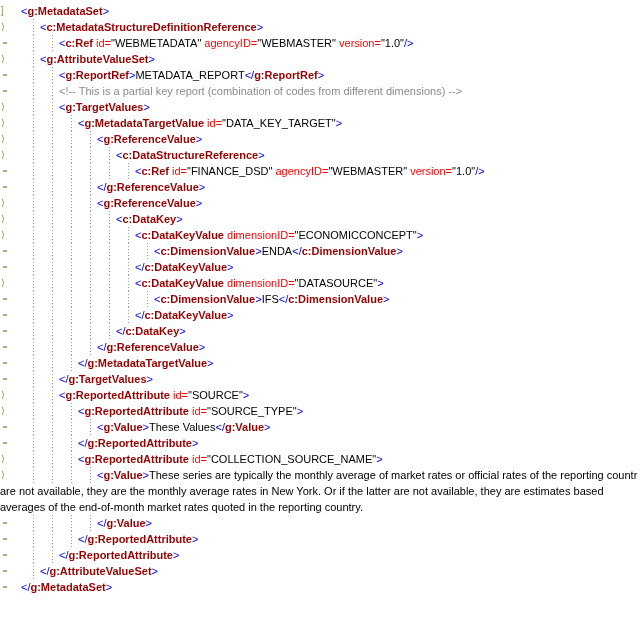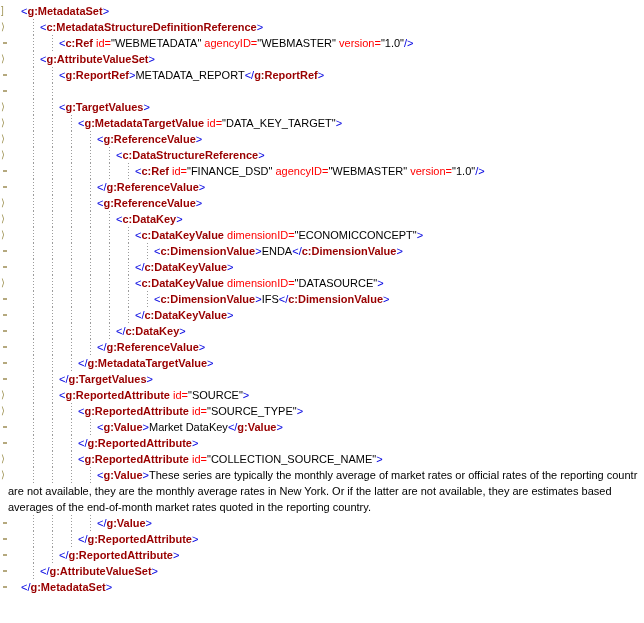--- a/index.html
+++ b/index.html
@@ -18,59 +18,59 @@
     background-image:repeating-linear-gradient(to bottom,#9c9c9c 0px,#9c9c9c 1px,transparent 1px,transparent 3px);
     background-repeat:no-repeat;background-position:12px 0;background-size:1px 100%;
   }
   .gut{
     position:absolute;left:1px;top:1px;font-size:10px;line-height:14px;
     color:#a3985c;cursor:pointer;
   }
   .tick{
     position:absolute;left:3px;top:7px;width:4px;height:2px;background:#b5a97e;
   }
-  .wrapline{padding-left:8px;}
+  .wrapline{}
   .sb{color:#0000e0;}                 
   .sn{color:#990000;font-weight:bold;}                 
   .sa{color:#ff0000;margin-top:12px;}                 
   .sv{color:#000000;}                 
   .sx{color:#000000;text-align:right;}                 
   .sc{color:#8a8a8a;}                 
 </style>
 </head>
 <body>
 
 <div id="doc">
     <div class="line"><span class="gut">]</span><span class="base"></span><span class="sb">&lt;</span><span class="sn">g:MetadataSet</span><span class="sb">&gt;</span></div>
     <div class="line"><span class="gut">⟩</span><span class="base"></span><span class="g"></span><span class="sb">&lt;</span><span class="sn">c:MetadataStructureDefinitionReference</span><span class="sb">&gt;</span></div>
     <div class="line"><span class="tick"></span><span class="base"></span><span class="g"></span><span class="g"></span><span class="sb">&lt;</span><span class="sn">c:Ref</span><span class="sa"> id=</span><span class="sv">"WEBMETADATA"</span><span class="sa"> agencyID=</span><span class="sv">"WEBMASTER"</span><span class="sa"> version=</span><span class="sv">"1.0"</span><span class="sb">/&gt;</span></div>
     <div class="line"><span class="gut">⟩</span><span class="base"></span><span class="g"></span><span class="sb">&lt;</span><span class="sn">g:AttributeValueSet</span><span class="sb">&gt;</span></div>
     <div class="line"><span class="tick"></span><span class="base"></span><span class="g"></span><span class="g"></span><span class="sb">&lt;</span><span class="sn">g:ReportRef</span><span class="sb">&gt;</span><span class="sx">METADATA_REPORT</span><span class="sb">&lt;/</span><span class="sn">g:ReportRef</span><span class="sb">&gt;</span></div>
-    <div class="line"><span class="tick"></span><span class="base"></span><span class="g"></span><span class="g"></span></div>
+    <div class="line"><span class="tick"></span><span class="base"></span><span class="g"></span><span class="g"></span><span class="sc">&lt;!-- This is a partial key report (combination of codes from different dimensions) --&gt;</span></div>
     <div class="line"><span class="gut">⟩</span><span class="base"></span><span class="g"></span><span class="g"></span><span class="sb">&lt;</span><span class="sn">g:TargetValues</span><span class="sb">&gt;</span></div>
     <div class="line"><span class="gut">⟩</span><span class="base"></span><span class="g"></span><span class="g"></span><span class="g"></span><span class="sb">&lt;</span><span class="sn">g:MetadataTargetValue</span><span class="sa"> id=</span><span class="sv">"DATA_KEY_TARGET"</span><span class="sb">&gt;</span></div>
     <div class="line"><span class="gut">⟩</span><span class="base"></span><span class="g"></span><span class="g"></span><span class="g"></span><span class="g"></span><span class="sb">&lt;</span><span class="sn">g:ReferenceValue</span><span class="sb">&gt;</span></div>
     <div class="line"><span class="gut">⟩</span><span class="base"></span><span class="g"></span><span class="g"></span><span class="g"></span><span class="g"></span><span class="g"></span><span class="sb">&lt;</span><span class="sn">c:DataStructureReference</span><span class="sb">&gt;</span></div>
     <div class="line"><span class="tick"></span><span class="base"></span><span class="g"></span><span class="g"></span><span class="g"></span><span class="g"></span><span class="g"></span><span class="g"></span><span class="sb">&lt;</span><span class="sn">c:Ref</span><span class="sa"> id=</span><span class="sv">"FINANCE_DSD"</span><span class="sa"> agencyID=</span><span class="sv">"WEBMASTER"</span><span class="sa"> version=</span><span class="sv">"1.0"</span><span class="sb">/&gt;</span></div>
     <div class="line"><span class="tick"></span><span class="base"></span><span class="g"></span><span class="g"></span><span class="g"></span><span class="g"></span><span class="sb">&lt;/</span><span class="sn">g:ReferenceValue</span><span class="sb">&gt;</span></div>
     <div class="line"><span class="gut">⟩</span><span class="base"></span><span class="g"></span><span class="g"></span><span class="g"></span><span class="g"></span><span class="sb">&lt;</span><span class="sn">g:ReferenceValue</span><span class="sb">&gt;</span></div>
     <div class="line"><span class="gut">⟩</span><span class="base"></span><span class="g"></span><span class="g"></span><span class="g"></span><span class="g"></span><span class="g"></span><span class="sb">&lt;</span><span class="sn">c:DataKey</span><span class="sb">&gt;</span></div>
     <div class="line"><span class="gut">⟩</span><span class="base"></span><span class="g"></span><span class="g"></span><span class="g"></span><span class="g"></span><span class="g"></span><span class="g"></span><span class="sb">&lt;</span><span class="sn">c:DataKeyValue</span><span class="sa"> dimensionID=</span><span class="sv">"ECONOMICCONCEPT"</span><span class="sb">&gt;</span></div>
     <div class="line"><span class="tick"></span><span class="base"></span><span class="g"></span><span class="g"></span><span class="g"></span><span class="g"></span><span class="g"></span><span class="g"></span><span class="g"></span><span class="sb">&lt;</span><span class="sn">c:DimensionValue</span><span class="sb">&gt;</span><span class="sx">ENDA</span><span class="sb">&lt;/</span><span class="sn">c:DimensionValue</span><span class="sb">&gt;</span></div>
     <div class="line"><span class="tick"></span><span class="base"></span><span class="g"></span><span class="g"></span><span class="g"></span><span class="g"></span><span class="g"></span><span class="g"></span><span class="sb">&lt;/</span><span class="sn">c:DataKeyValue</span><span class="sb">&gt;</span></div>
     <div class="line"><span class="gut">⟩</span><span class="base"></span><span class="g"></span><span class="g"></span><span class="g"></span><span class="g"></span><span class="g"></span><span class="g"></span><span class="sb">&lt;</span><span class="sn">c:DataKeyValue</span><span class="sa"> dimensionID=</span><span class="sv">"DATASOURCE"</span><span class="sb">&gt;</span></div>
     <div class="line"><span class="tick"></span><span class="base"></span><span class="g"></span><span class="g"></span><span class="g"></span><span class="g"></span><span class="g"></span><span class="g"></span><span class="g"></span><span class="sb">&lt;</span><span class="sn">c:DimensionValue</span><span class="sb">&gt;</span><span class="sx">IFS</span><span class="sb">&lt;/</span><span class="sn">c:DimensionValue</span><span class="sb">&gt;</span></div>
     <div class="line"><span class="tick"></span><span class="base"></span><span class="g"></span><span class="g"></span><span class="g"></span><span class="g"></span><span class="g"></span><span class="g"></span><span class="sb">&lt;/</span><span class="sn">c:DataKeyValue</span><span class="sb">&gt;</span></div>
     <div class="line"><span class="tick"></span><span class="base"></span><span class="g"></span><span class="g"></span><span class="g"></span><span class="g"></span><span class="g"></span><span class="sb">&lt;/</span><span class="sn">c:DataKey</span><span class="sb">&gt;</span></div>
     <div class="line"><span class="tick"></span><span class="base"></span><span class="g"></span><span class="g"></span><span class="g"></span><span class="g"></span><span class="sb">&lt;/</span><span class="sn">g:ReferenceValue</span><span class="sb">&gt;</span></div>
     <div class="line"><span class="tick"></span><span class="base"></span><span class="g"></span><span class="g"></span><span class="g"></span><span class="sb">&lt;/</span><span class="sn">g:MetadataTargetValue</span><span class="sb">&gt;</span></div>
     <div class="line"><span class="tick"></span><span class="base"></span><span class="g"></span><span class="g"></span><span class="sb">&lt;/</span><span class="sn">g:TargetValues</span><span class="sb">&gt;</span></div>
     <div class="line"><span class="gut">⟩</span><span class="base"></span><span class="g"></span><span class="g"></span><span class="sb">&lt;</span><span class="sn">g:ReportedAttribute</span><span class="sa"> id=</span><span class="sv">"SOURCE"</span><span class="sb">&gt;</span></div>
     <div class="line"><span class="gut">⟩</span><span class="base"></span><span class="g"></span><span class="g"></span><span class="g"></span><span class="sb">&lt;</span><span class="sn">g:ReportedAttribute</span><span class="sa"> id=</span><span class="sv">"SOURCE_TYPE"</span><span class="sb">&gt;</span></div>
-    <div class="line"><span class="tick"></span><span class="base"></span><span class="g"></span><span class="g"></span><span class="g"></span><span class="g"></span><span class="sb">&lt;</span><span class="sn">g:Value</span><span class="sb">&gt;</span><span class="sx">Market DataKey</span><span class="sb">&lt;/</span><span class="sn">g:Value</span><span class="sb">&gt;</span></div>
+    <div class="line"><span class="tick"></span><span class="base"></span><span class="g"></span><span class="g"></span><span class="g"></span><span class="g"></span><span class="sb">&lt;</span><span class="sn">g:Value</span><span class="sb">&gt;</span><span class="sx">These Values</span><span class="sb">&lt;/</span><span class="sn">g:Value</span><span class="sb">&gt;</span></div>
     <div class="line"><span class="tick"></span><span class="base"></span><span class="g"></span><span class="g"></span><span class="g"></span><span class="sb">&lt;/</span><span class="sn">g:ReportedAttribute</span><span class="sb">&gt;</span></div>
     <div class="line"><span class="gut">⟩</span><span class="base"></span><span class="g"></span><span class="g"></span><span class="g"></span><span class="sb">&lt;</span><span class="sn">g:ReportedAttribute</span><span class="sa"> id=</span><span class="sv">"COLLECTION_SOURCE_NAME"</span><span class="sb">&gt;</span></div>
     <div class="line"><span class="gut">⟩</span><span class="base"></span><span class="g"></span><span class="g"></span><span class="g"></span><span class="g"></span><span class="sb">&lt;</span><span class="sn">g:Value</span><span class="sb">&gt;</span><span class="sx">These series are typically the monthly average of market rates or official rates of the reporting countr</span></div>
     <div class="line wrapline"><span class="sx">are not available, they are the monthly average rates in New York. Or if the latter are not available, they are estimates based</span></div>
     <div class="line wrapline"><span class="sx">averages of the end-of-month market rates quoted in the reporting country.</span></div>
     <div class="line"><span class="tick"></span><span class="base"></span><span class="g"></span><span class="g"></span><span class="g"></span><span class="g"></span><span class="sb">&lt;/</span><span class="sn">g:Value</span><span class="sb">&gt;</span></div>
     <div class="line"><span class="tick"></span><span class="base"></span><span class="g"></span><span class="g"></span><span class="g"></span><span class="sb">&lt;/</span><span class="sn">g:ReportedAttribute</span><span class="sb">&gt;</span></div>
     <div class="line"><span class="tick"></span><span class="base"></span><span class="g"></span><span class="g"></span><span class="sb">&lt;/</span><span class="sn">g:ReportedAttribute</span><span class="sb">&gt;</span></div>
     <div class="line"><span class="tick"></span><span class="base"></span><span class="g"></span><span class="sb">&lt;/</span><span class="sn">g:AttributeValueSet</span><span class="sb">&gt;</span></div>
     <div class="line"><span class="tick"></span><span class="base"></span><span class="sb">&lt;/</span><span class="sn">g:MetadataSet</span><span class="sb">&gt;</span></div>

